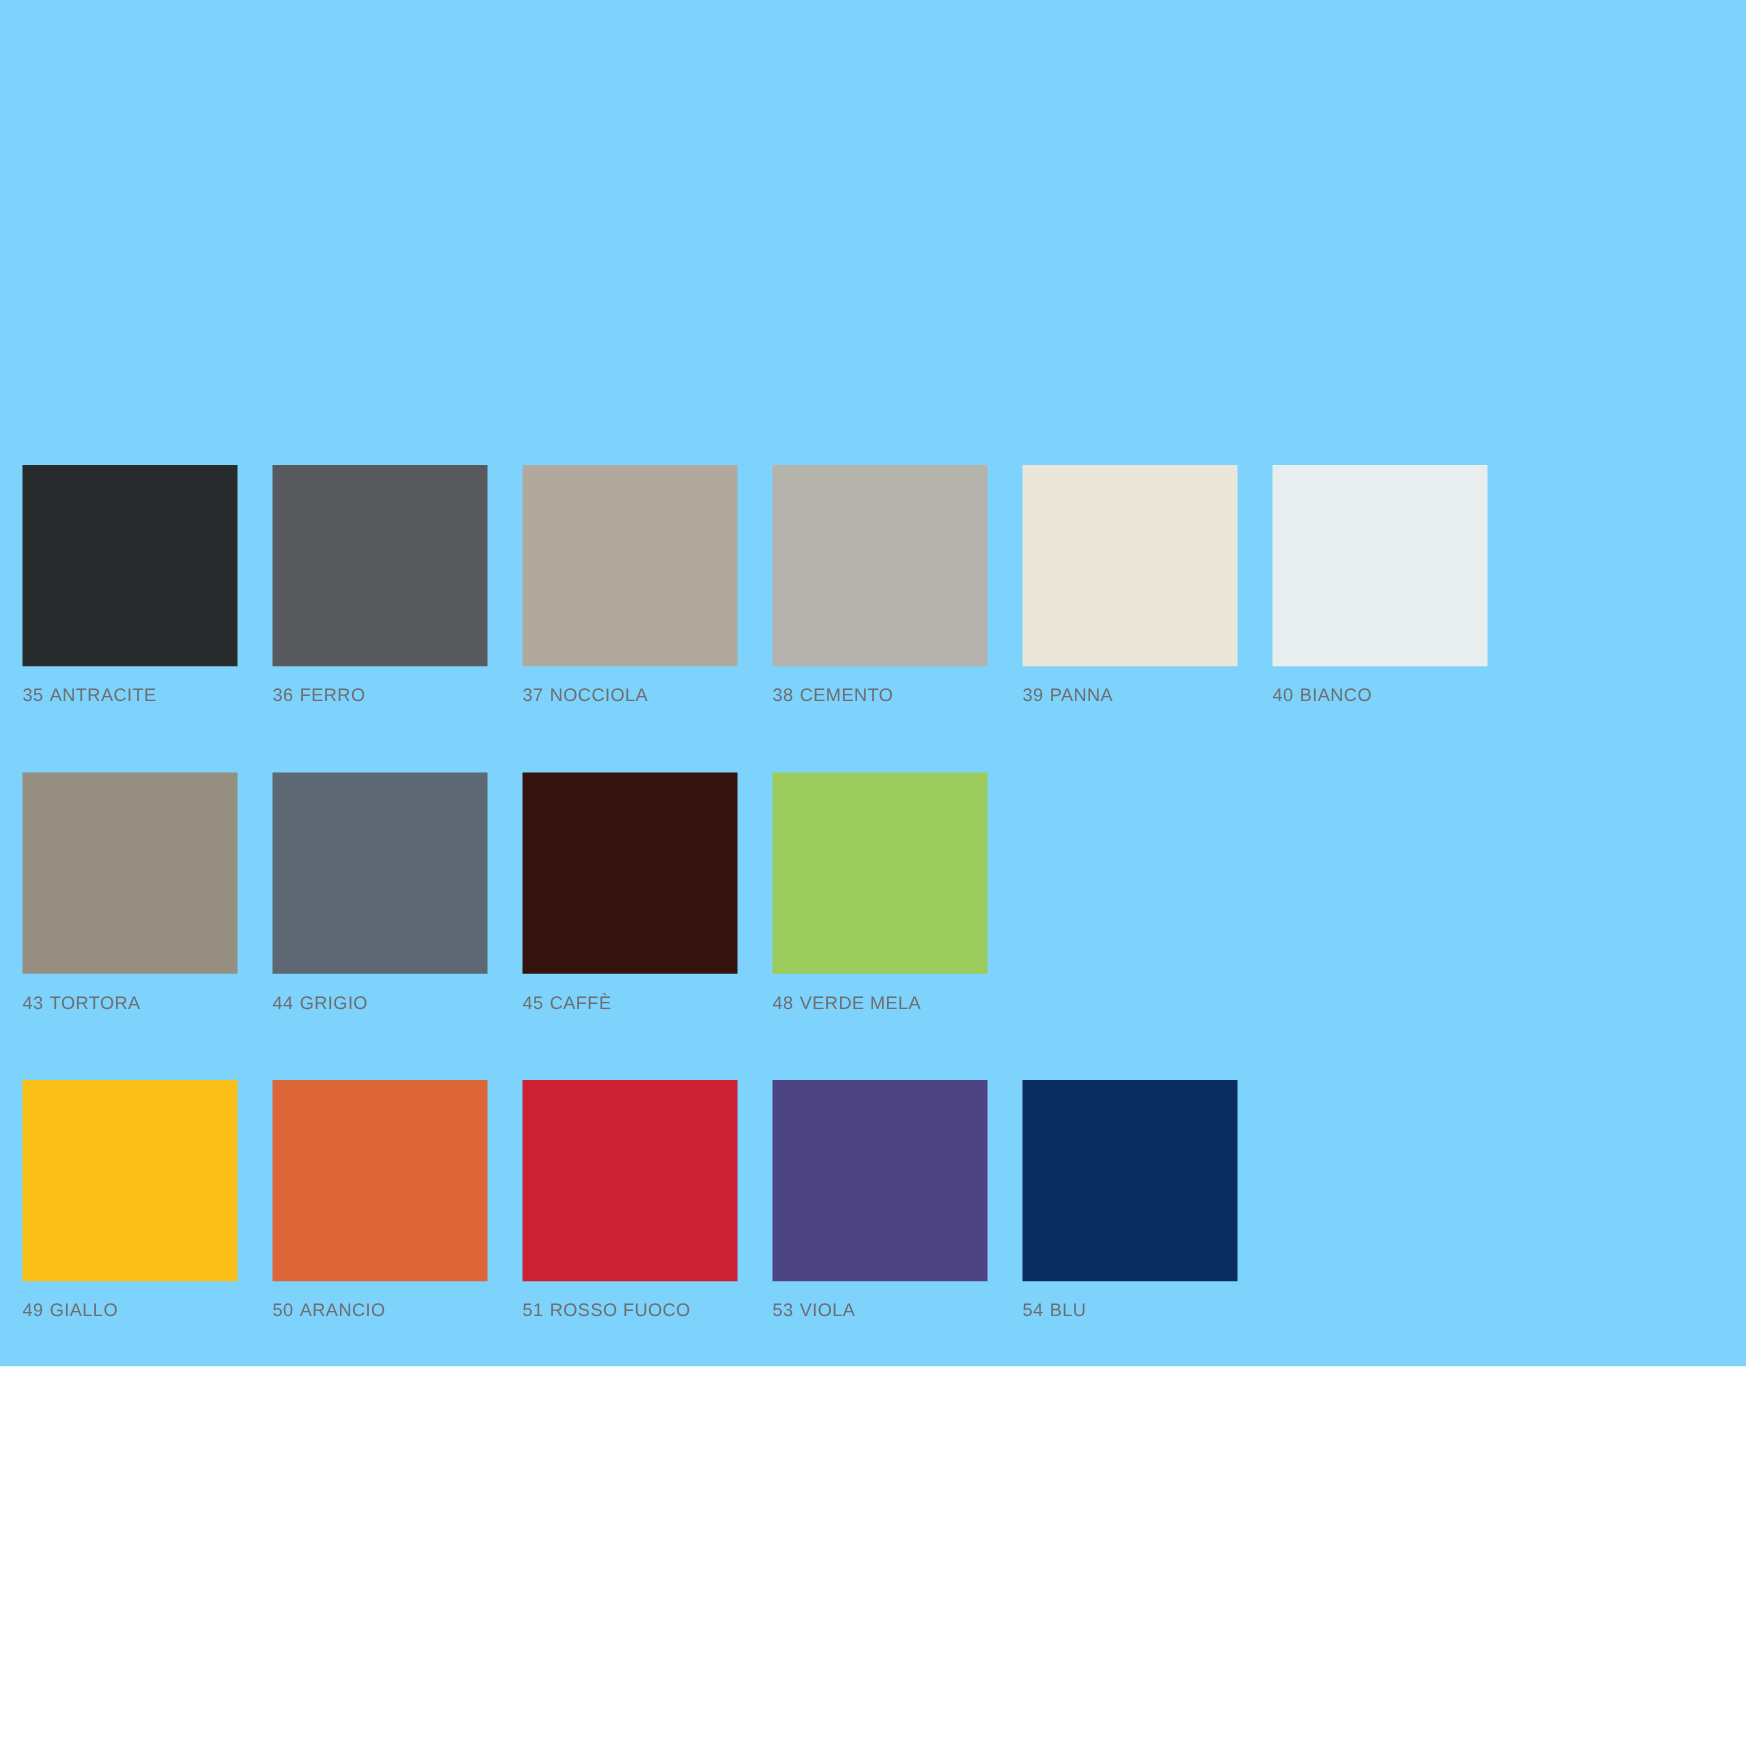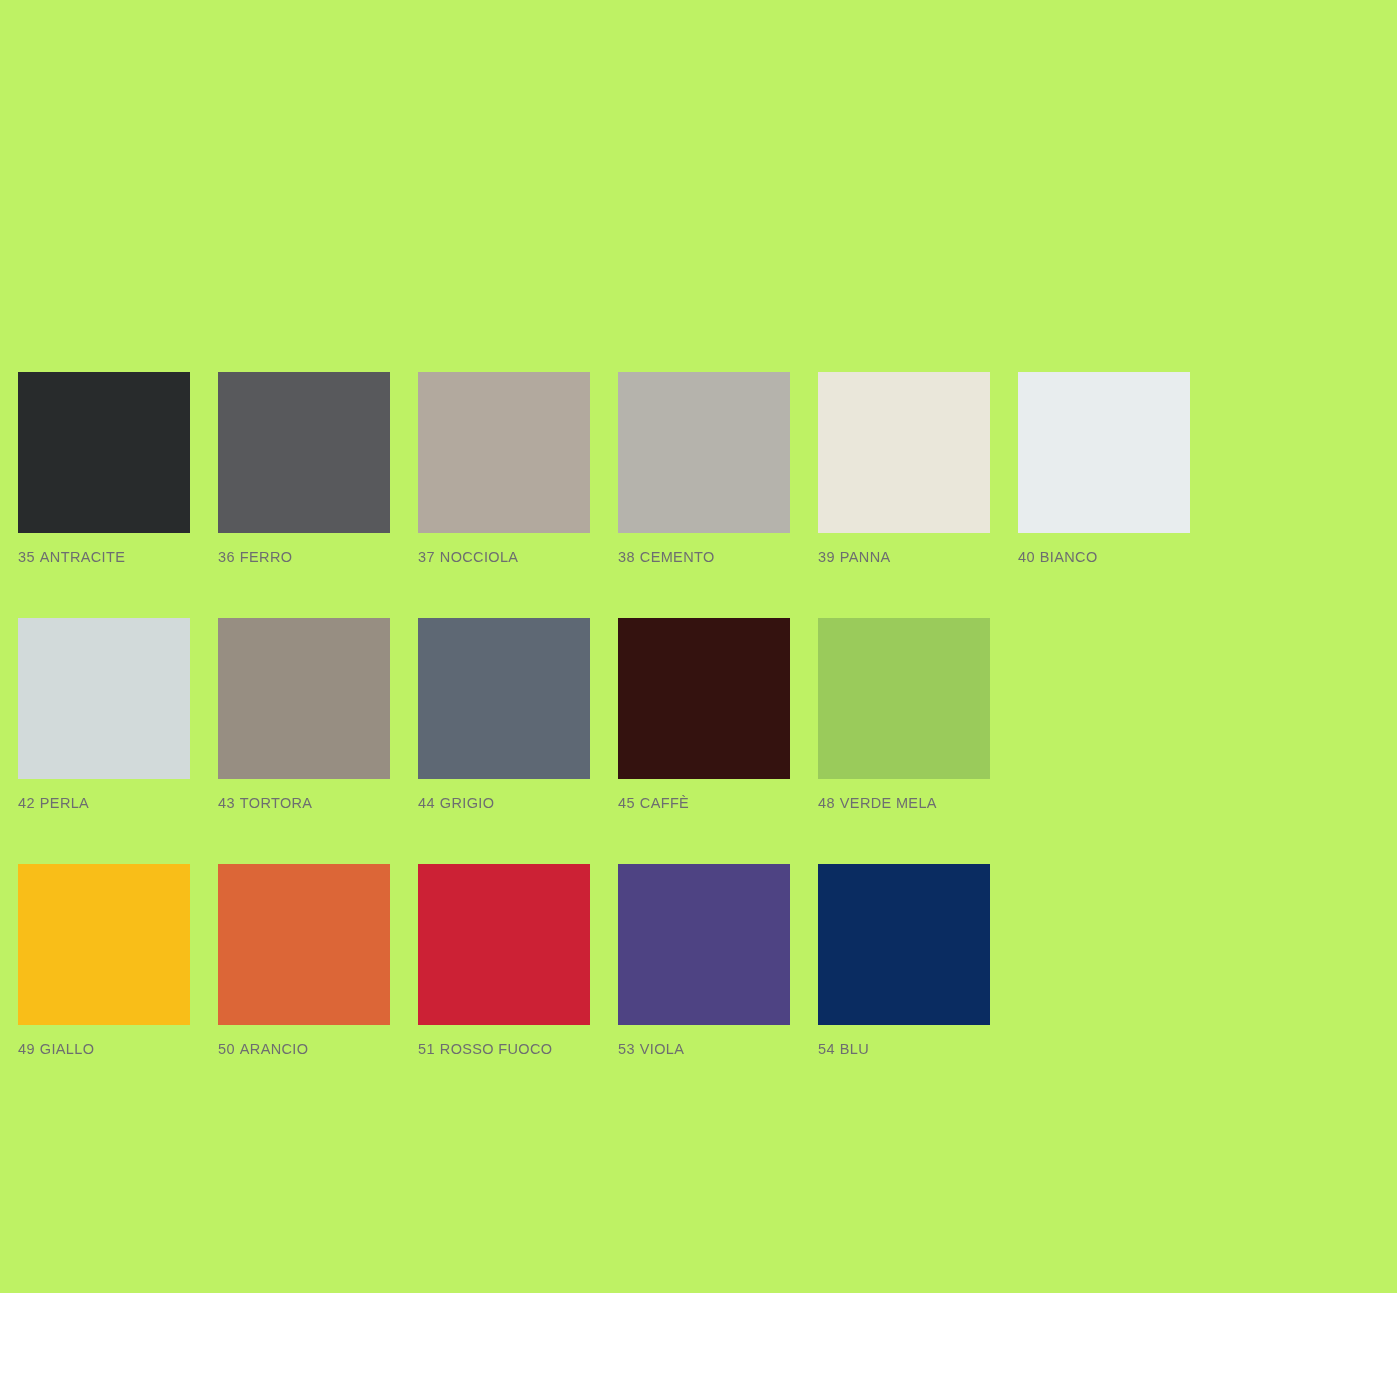--- a/index.html
+++ b/index.html
@@ -12,22 +12,22 @@
     width: 1397px;
     height: 1397px;
     font-family: "Liberation Sans", sans-serif;
     -webkit-font-smoothing: antialiased;
     overflow: hidden;
   }
 
   .sheet {
     position: relative;
     width: 1397px;
-    height: 1293px;
-    background: #bef264;
+    height: 1093px;
+    background: #7dd3fc;
   }
 
   .palette {
     position: absolute;
     left: 18px;
     top: 372px;
     width: 1379px;
   }
 
   .swatch-row {
@@ -95,24 +95,20 @@
           <div class="swatch-chip" style="background-color: rgb(234, 231, 218);"></div>
           <div class="swatch-label"><span class="code">39</span><span class="name">PANNA</span></div>
         </div>
         <div class="swatch-cell">
           <div class="swatch-chip" style="background-color: rgb(232, 237, 238);"></div>
           <div class="swatch-label"><span class="code">40</span><span class="name">BIANCO</span></div>
         </div>
       </div>
       <div class="swatch-row">
         <div class="swatch-cell">
-          <div class="swatch-chip" style="background-color: rgb(210, 218, 218);"></div>
-          <div class="swatch-label"><span class="code">42</span><span class="name">PERLA</span></div>
-        </div>
-        <div class="swatch-cell">
           <div class="swatch-chip" style="background-color: rgb(151, 142, 130);"></div>
           <div class="swatch-label"><span class="code">43</span><span class="name">TORTORA</span></div>
         </div>
         <div class="swatch-cell">
           <div class="swatch-chip" style="background-color: rgb(94, 104, 116);"></div>
           <div class="swatch-label"><span class="code">44</span><span class="name">GRIGIO</span></div>
         </div>
         <div class="swatch-cell">
           <div class="swatch-chip" style="background-color: rgb(52, 18, 15);"></div>
           <div class="swatch-label"><span class="code">45</span><span class="name">CAFFÈ</span></div>

